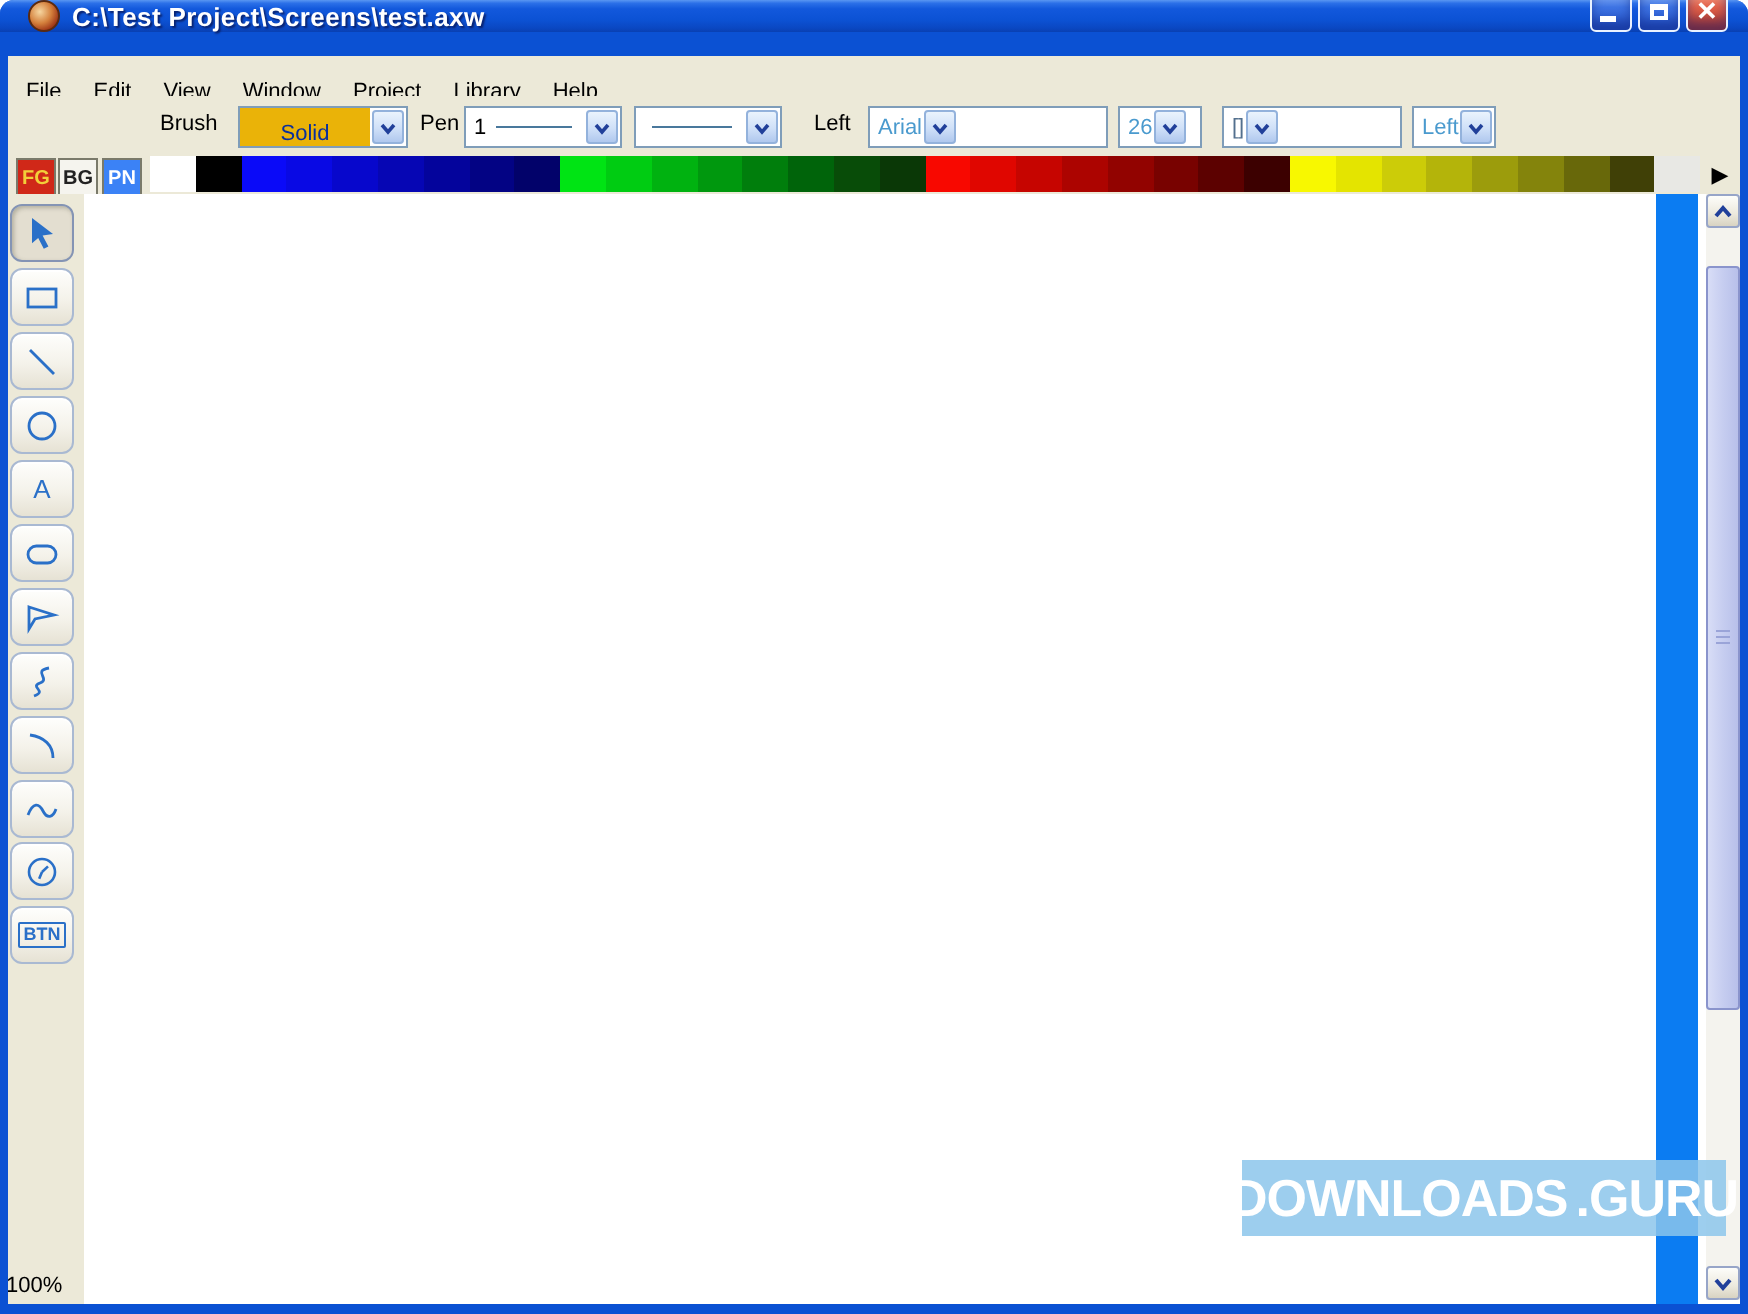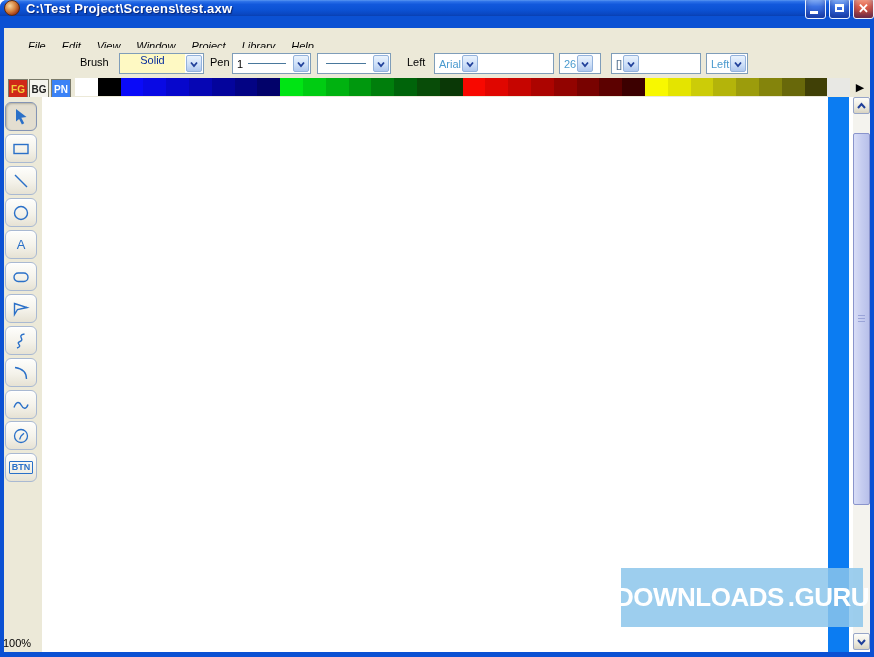--- a/index.html
+++ b/index.html
@@ -2,50 +2,50 @@
 <html><head>
 <meta charset="utf-8">
 <style>
   * { margin:0; padding:0; box-sizing:border-box; }
   html,body { width:874px; height:657px; overflow:hidden; font-family:"Liberation Sans",sans-serif; }
   .window { position:absolute; inset:0; background:#0b51d3; border-radius:7px 7px 0 0; }
 
   
   .titlebar { position:absolute; left:0; top:0; width:874px; height:16px;
     background:linear-gradient(180deg,#5a97f2 0%,#2b70e8 10%,#1258dc 28%,#0c52d4 62%,#0a47c2 88%,#0940b2 100%);
-    border-radius:7px 7px 0 0; display:flex; align-items:center; padding:0 0; }
+    border-radius:7px 7px 0 0; display:flex; align-items:flex-end; padding:0 10px; }
   .app-icon { width:16px; height:16px; border-radius:50%; margin:0 6px 0 4px;
     background:radial-gradient(circle at 35% 35%, #f6d6a0 0%, #d4803c 45%, #a03818 75%, #6c2008 100%);
     border:1px solid #5a2a10; flex:0 0 auto; }
   .title-text { color:#fff; font-weight:bold; font-size:13px; letter-spacing:.2px;
     text-shadow:1px 1px 1px rgba(10,30,100,.9); }
   .win-btns { margin-left:auto; display:flex; gap:3px; }
   .win-btn { width:21px; height:21px; border-radius:3px; border:1px solid #eaf2ff;
     display:flex; align-items:center; justify-content:center; position:relative;
     background:linear-gradient(180deg,#8cb4f6 0%,#3e74e4 40%,#2a5cd4 90%); box-shadow:inset 0 -5px 6px rgba(10,30,120,.5); }
   .win-btn.close { background:linear-gradient(180deg,#f4a088 0%,#e2614a 40%,#c43a22 95%); }
   .glyph-min { position:absolute; left:4px; bottom:4px; width:8px; height:3px; background:#fff; }
   .glyph-max { width:9px; height:8px; border:2px solid #fff; border-top-width:3px; }
   .glyph-close { color:#fff; font-size:13px; font-weight:bold; line-height:1; }
 
   
   .menubar { position:absolute; left:4px; top:28px; width:866px; height:36px; background:#ece9d8;
-    display:flex; align-items:center; padding-left:18px; border-bottom:1px solid #e2ddc8;font-style:italic; }
+    display:flex; align-items:center; padding-left:3px; border-bottom:1px solid #e2ddc8; }
   .menu-item { font-size:11px; color:#000; padding:2px 6px; margin-right:4px; cursor:default; }
 
   
   .toolbar { position:absolute; left:4px; top:48px; width:866px; height:29px; background:#ece9d8; }
   .tb-label { position:absolute; top:8px; font-size:11px; color:#000; }
   .combo { position:absolute; top:5px; height:21px; background:#fff; border:1px solid #7f9db9;
     display:flex; align-items:center; overflow:hidden; }
   .combo-btn { width:16px; align-self:stretch; margin-left:auto; flex:0 0 auto;
     background:linear-gradient(180deg,#eaf3fd 0%,#cfe0f8 55%,#b0c8ee 100%);
     border:1px solid #93b2dc; border-radius:2px; margin:1px; display:flex; align-items:center; justify-content:center; }
   .combo-val { font-size:11px; padding-left:4px; white-space:nowrap; }
-  .hl-solid { flex:1; align-self:stretch; background:#fef9c3; display:flex; align-items:flex-start; justify-content:center; }
+  .hl-solid { flex:1; align-self:stretch; background:#eab308; display:flex; align-items:flex-end; justify-content:center; }
   .hl-solid .combo-val { color:#0a2f9c; padding:0; }
   .pen-line { flex:1; height:0; border-top:1px solid #49789c; margin:0 6px 0 5px; }
   .c-font { color:#4a9ace; } .c-size { color:#4a9ace; } .c-align { color:#4a9ace; } .c-sym { color:#53708e; }
 
   
   .palrow { position:absolute; left:4px; top:77px; width:866px; height:20px; background:#ece9d8; }
   .swatch { position:absolute; top:2px; width:20px; height:20px; font-size:10px; font-weight:bold;
     display:flex; align-items:center; justify-content:center; border:1px solid #7a7a6a; }
   .sw-fg { left:4px; background:#d02818; color:#f2cf3a; }
   .sw-bg { left:25px; background:#f5f4ee; color:#222; }
@@ -74,21 +74,21 @@
   .scroll-btn { position:absolute; left:0; width:17px; height:17px; border:1px solid #97a5c8; border-radius:2px;
     background:linear-gradient(180deg,#fdfdfa 0%,#ece9dd 60%,#d8d3c2 100%); display:flex; align-items:center; justify-content:center; }
   .scroll-btn.up { top:0; } .scroll-btn.down { bottom:0; }
   .scroll-thumb { position:absolute; left:0; top:36px; width:17px; height:372px; border:1px solid #8a94cc; border-radius:2px;
     background:linear-gradient(90deg,#d8ddf6 0%,#c6cdf0 50%,#b8c0ea 100%); }
   .thumb-grip { position:absolute; left:4px; right:4px; top:50%; height:8px; transform:translateY(-50%);
     background:repeating-linear-gradient(180deg,#9aa4d8 0 1px,transparent 1px 3px); }
 
   
   .zoom-status { position:absolute; left:3px; top:637px; font-size:11px; color:#000; }
-  .watermark { position:absolute; left:621px; top:568px; width:242px; height:59px;
+  .watermark { position:absolute; left:621px; top:580px; width:242px; height:38px;
     background:rgba(140,198,235,.85); display:flex; align-items:center; justify-content:center; }
   .wm-text { color:#fff; font-weight:bold; font-size:26px; letter-spacing:-.5px; }
   .wm-icon { margin:4px 1px 0 3px; }
 
   .border-left, .border-right, .border-bottom { position:absolute; background:#0b51d3; }
   .border-left { left:0; top:28px; width:4px; height:629px; }
   .border-right { left:870px; top:28px; width:4px; height:629px; }
   .border-bottom { left:0; top:652px; width:874px; height:5px; }
 </style>
 </head>

